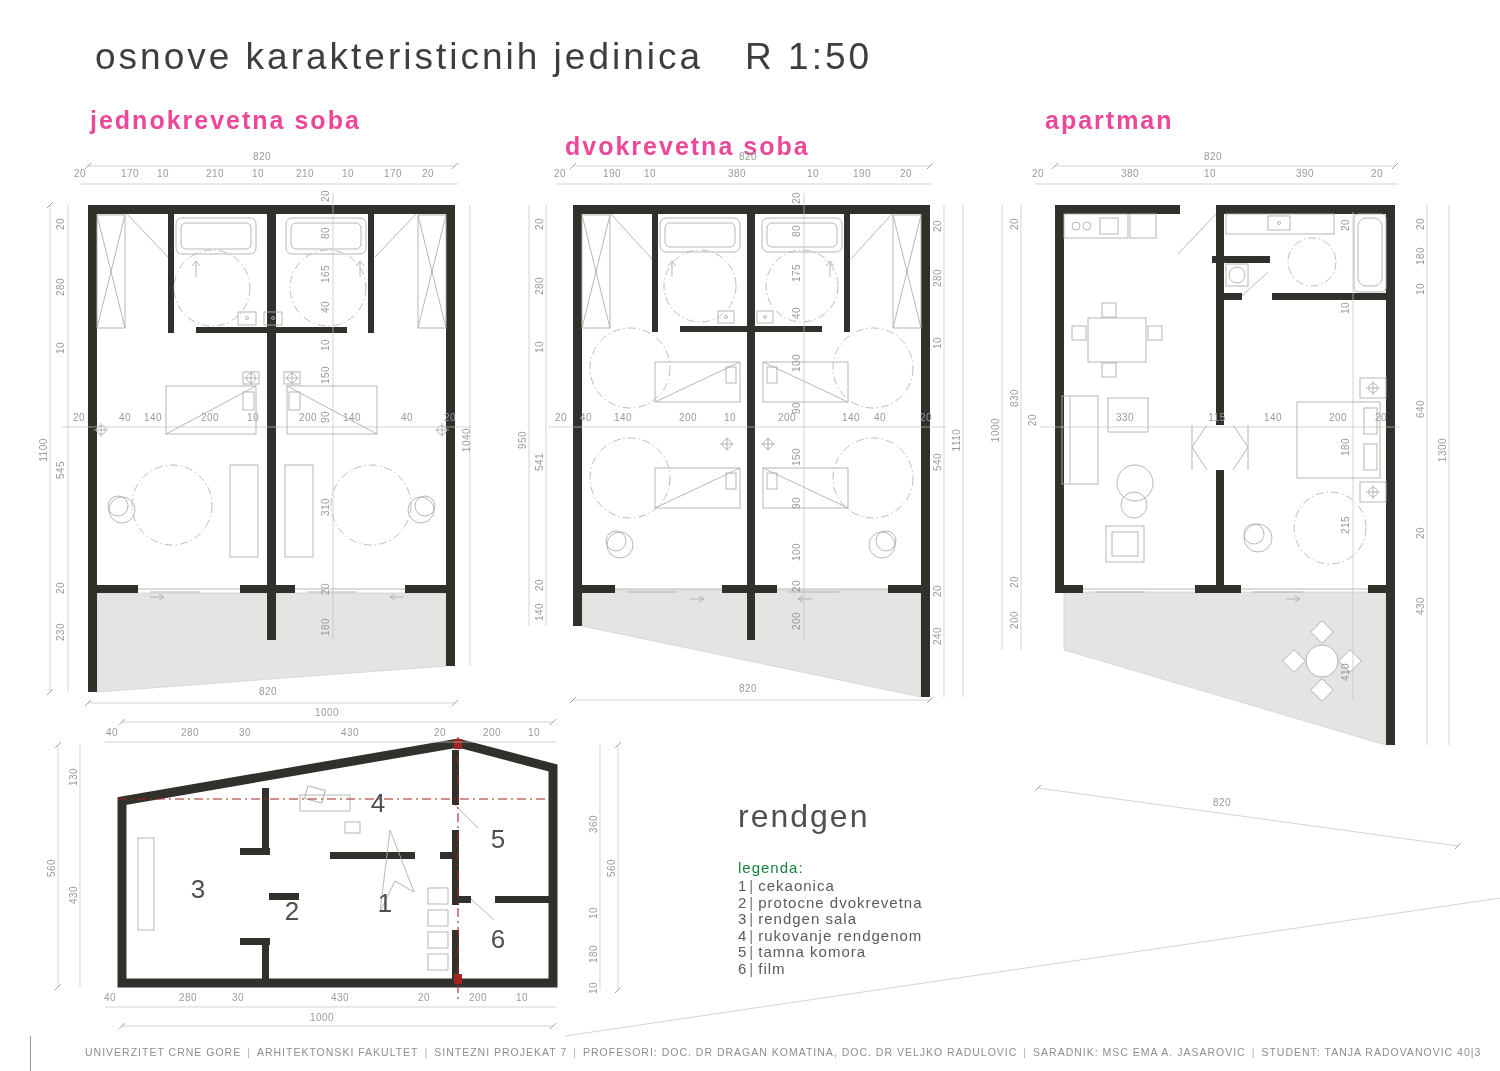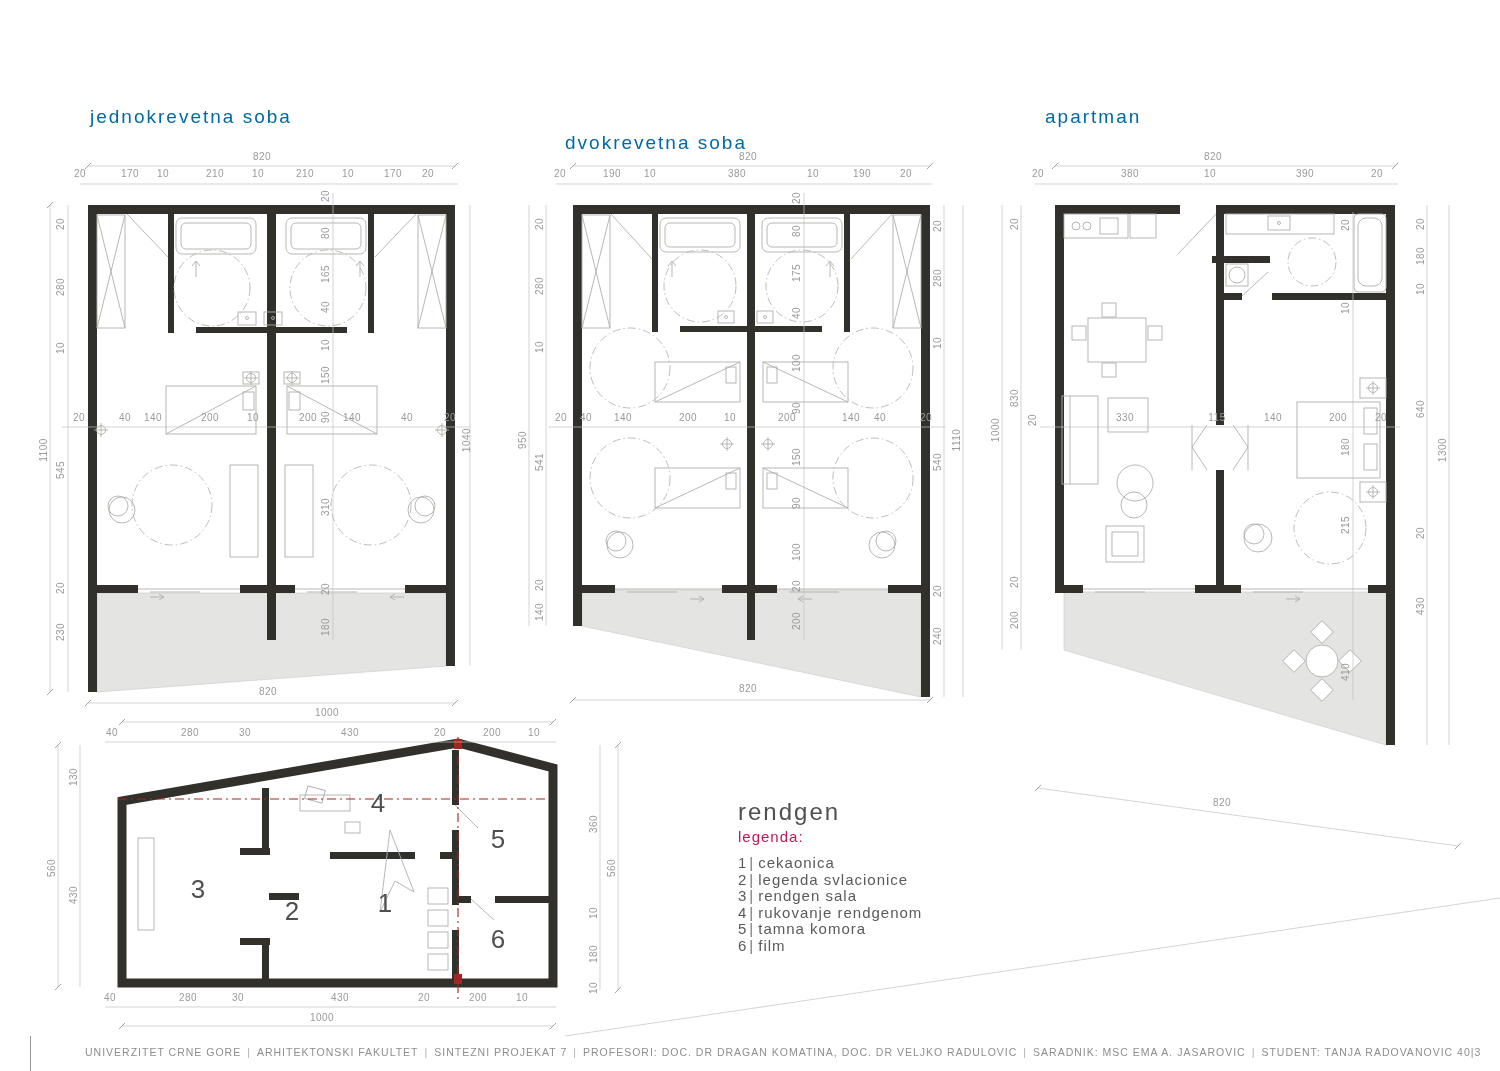--- a/index.html
+++ b/index.html
@@ -1,25 +1,25 @@
 <!DOCTYPE html>
 <html><head>
 <meta charset="utf-8">
 <style>
   html,body{margin:0;padding:0;background:#fff;}
   .sheet{position:relative;width:1500px;height:1071px;background:#fff;overflow:hidden;
          font-family:"Liberation Sans",sans-serif;}
   .title{position:absolute;left:95px;top:36px;font-size:37px;font-weight:300;
          letter-spacing:3px;color:#3e3e3e;}
   .title .scale{margin-left:42px;}
-  .plan-label{position:absolute;font-size:19px;font-weight:400;letter-spacing:2px;color:#0369a1;}
+  .plan-label{position:absolute;font-size:25px;font-weight:700;letter-spacing:2px;color:#ec4899;}
   #lab1{left:90px;top:106px;} #lab2{left:565px;top:104px;margin-top:28px;} #lab3{left:1045px;top:106px;}
   .legend{position:absolute;left:738px;top:798px;color:#4f4f4f;}
-  .legend .lg-title{font-size:24px;font-weight:300;letter-spacing:2px;margin-bottom:2px;}
-  .legend .lg-head{font-size:15px;letter-spacing:1px;margin-bottom:10px;color:#be185d;}
+  .legend .lg-title{font-size:32px;font-weight:300;letter-spacing:2px;margin-bottom:24px;}
+  .legend .lg-head{font-size:15px;letter-spacing:1px;margin-bottom:2px;color:#15803d;}
   .legend .lg-row{font-size:15px;letter-spacing:1px;line-height:16.5px;color:#5a5a5a;}
   .legend .lg-sep{padding:0 4px 0 2px;color:#7a7a7a;}
   .footer{position:absolute;left:0;top:1038px;width:1500px;height:33px;}
   .footer-inner{display:flex;justify-content:space-between;align-items:center;
     padding:8px 38px 0 85px;font-size:10.5px;letter-spacing:1px;color:#8e8e8e;white-space:nowrap;}
   .footer .sep{color:#b0b0b0;padding:0 6px;}
   .corner-mark{position:absolute;left:30px;top:1036px;height:35px;border-left:1px solid #9a9a9a;}
   svg{position:absolute;left:0;top:0;}
   .d{font:300 10px "Liberation Sans",sans-serif;fill:#9a9a9a;text-anchor:middle;letter-spacing:.5px;}
   .room{font:300 26px "Liberation Sans",sans-serif;fill:#4f4f4f;text-anchor:middle;}
@@ -31,20 +31,23 @@
   .tk{stroke:#9a9a9a;stroke-width:.9;}
   .ter{fill:#e4e4e2;stroke:#cfcfcd;stroke-width:.7;}
   .red{stroke:#a32421;stroke-width:1.1;fill:none;stroke-dasharray:9 4 2 4;}
   .redf{fill:#a32421;}
 </style>
 </head>
 <body>
 
 <div class="sheet">
 
+  <div class="title">
+    <span>osnove karakteristicnih jedinica</span><span class="scale">R 1:50</span>
+  </div>
   <div id="lab1" class="plan-label">jednokrevetna soba</div>
   <div id="lab2" class="plan-label">dvokrevetna soba</div>
   <div id="lab3" class="plan-label">apartman</div>
 
   <svg width="1500" height="1071" viewBox="0 0 1500 1071">
     <defs>
       <g id="oplus">
           <circle r="4.5" class="fl"></circle>
           <line x1="-7" y1="0" x2="7" y2="0" class="fl"></line>
           <line x1="0" y1="-7" x2="0" y2="7" class="fl"></line>
@@ -503,21 +506,21 @@
       <text class="room" x="378" y="812">4</text>
       <text class="room" x="498" y="848">5</text>
       <text class="room" x="498" y="948">6</text>
     </g>
   </svg>
 
   <div class="legend">
     <div class="lg-title">rendgen</div>
     <div class="lg-head">legenda:</div>
     <div class="lg-row"><span>1</span><span class="lg-sep">|</span><span>cekaonica</span></div>
-    <div class="lg-row"><span>2</span><span class="lg-sep">|</span><span>legenda svlacionice</span></div>
+    <div class="lg-row"><span>2</span><span class="lg-sep">|</span><span>protocne dvokrevetna</span></div>
     <div class="lg-row"><span>3</span><span class="lg-sep">|</span><span>rendgen sala</span></div>
     <div class="lg-row"><span>4</span><span class="lg-sep">|</span><span>rukovanje rendgenom</span></div>
     <div class="lg-row"><span>5</span><span class="lg-sep">|</span><span>tamna komora</span></div>
     <div class="lg-row"><span>6</span><span class="lg-sep">|</span><span>film</span></div>
   </div>
 
   <div class="corner-mark"></div>
   <div class="footer">
     <div class="footer-inner">
       <span>UNIVERZITET CRNE GORE</span>

